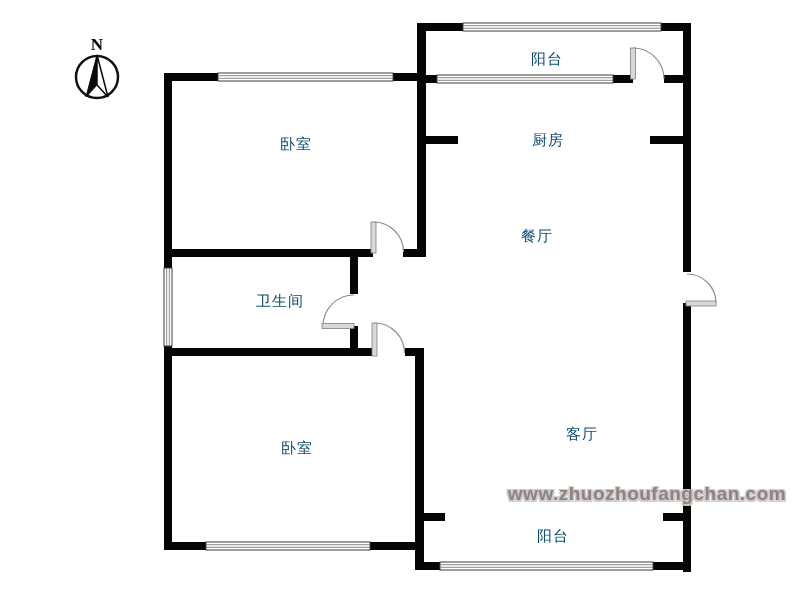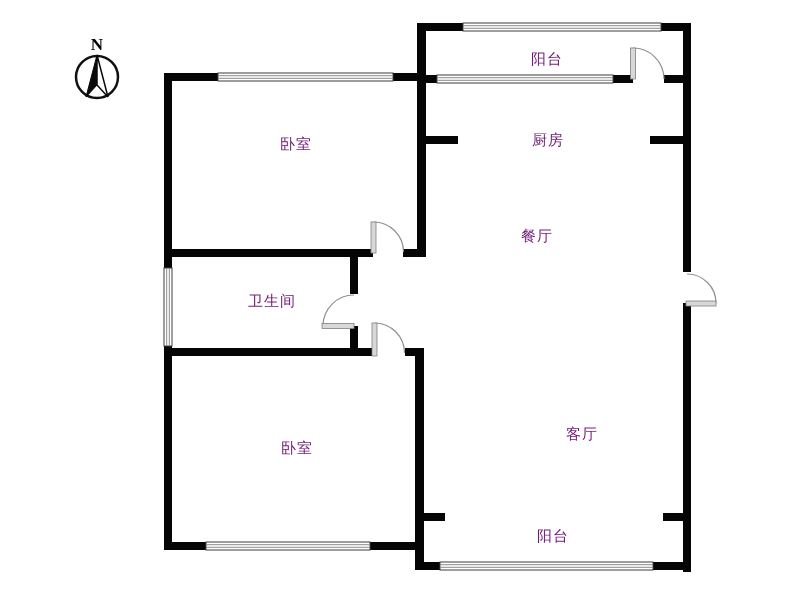--- a/index.html
+++ b/index.html
@@ -8,21 +8,21 @@
     width:800px;height:600px;
     background:#ffffff;
     overflow:hidden;
     font-family:"Liberation Sans", sans-serif;
   }
   #plan-svg{position:absolute;left:0;top:0;}
   .room-label{
     position:absolute;
     transform:translate(-50%,-50%);
     font-size:15px;
-    color:#701a75;
+    color:#0c4a6e;
     letter-spacing:1px;
     white-space:nowrap;
   }
   .compass-n{
     position:absolute;
     transform:translate(-50%,-50%);
     font-family:"Liberation Serif", serif;
     font-weight:bold;
     font-size:17px;
     color:#000;
@@ -164,19 +164,20 @@
       <polygon points="97,55 108,97 97,85" fill="#ffffff" stroke="#0a0a0a" stroke-width="1.5"></polygon>
     </g>
   </svg>
 
   <div class="compass-n" style="left:97px;top:45px;">N</div>
 
   <div class="room-label" style="left:547px;top:59px;">阳台</div>
   <div class="room-label" style="left:548px;top:140px;">厨房</div>
   <div class="room-label" style="left:296px;top:144px;">卧室</div>
   <div class="room-label" style="left:537px;top:236px;">餐厅</div>
-  <div class="room-label" style="left:272px;top:301px;text-align:center;">卫生间</div>
+  <div class="room-label" style="left:280px;top:301px;text-align:center;">卫生间</div>
   <div class="room-label" style="left:546px;top:434px;margin-left:36px;">客厅</div>
   <div class="room-label" style="left:297px;top:448px;">卧室</div>
   <div class="room-label" style="left:553px;top:536px;">阳台</div>
 
+  <div class="watermark url" style="left:647px;top:494px;">www.zhuozhoufangchan.com</div>
 
 </div>
 
 </body></html>

